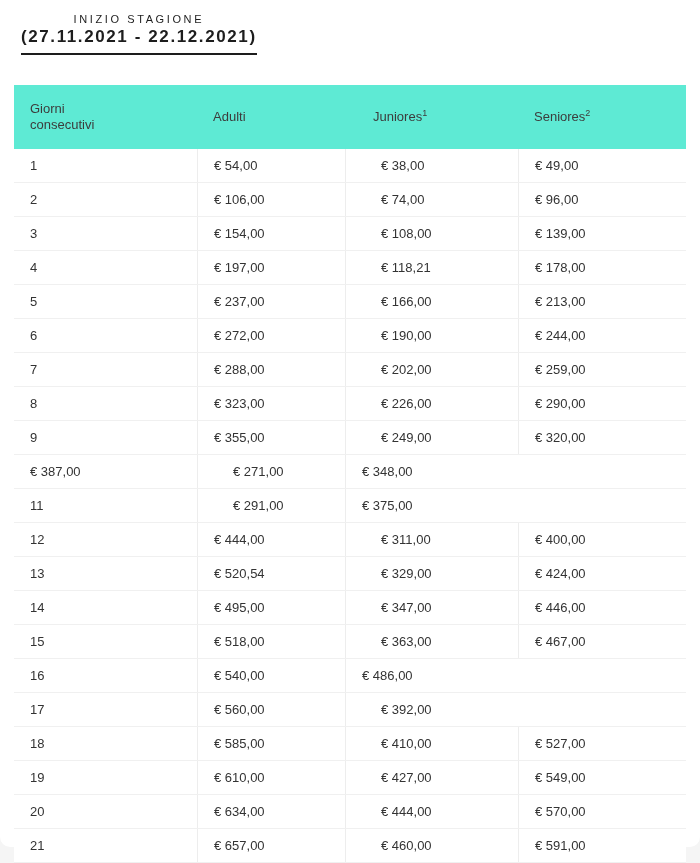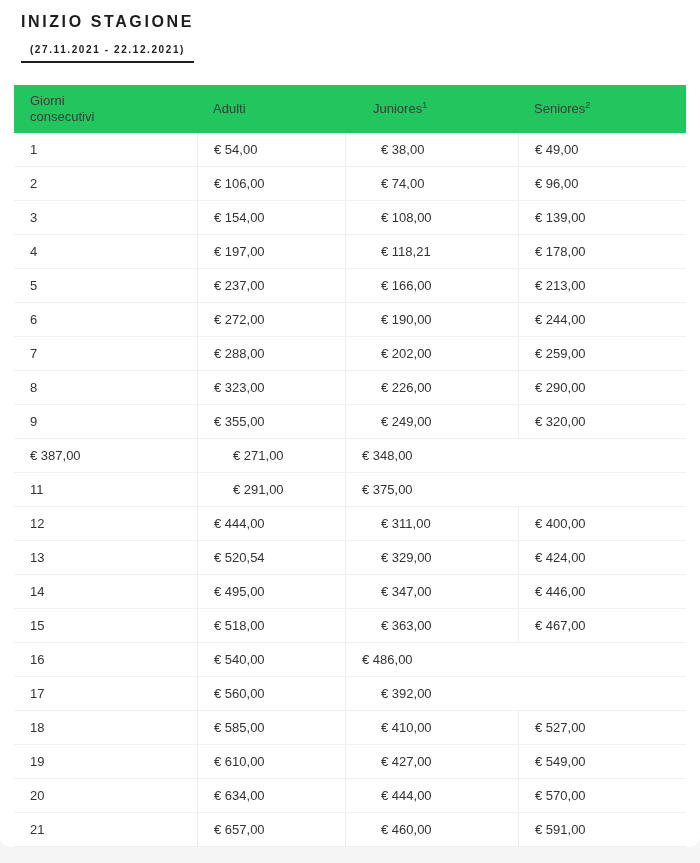--- a/index.html
+++ b/index.html
@@ -20,45 +20,45 @@
   }
   
   .title-block {
     display: inline-block;
     margin: 13px 0 0 21px;
     text-align: center;
     border-bottom: 2px solid #1d1d1d;
     padding-bottom: 6px;
   }
   .title-heading {
-    font-size: 16px;
-    font-weight: 700;
+    font-size: 11px;
+    font-weight: 400;
     letter-spacing: 2.6px;
     color: #1d1d1d;
     white-space: nowrap;
   }
   .title-sub {
-    font-size: 10px;
+    font-size: 17px;
     font-weight: 600;
     letter-spacing: 1.6px;
     color: #1d1d1d;
-    margin-top: 13px;
+    margin-top: 2px;
     white-space: nowrap;
   }
   
   .price-table {
     position: absolute;
     top: 85px; left: 14px;
     width: 672px;
   }
   .thead {
     display: grid;
     grid-template-columns: 183px 148px 173px 168px;
-    height: 48px;
-    background: #22c55e;
+    height: 64px;
+    background: #5eead4;
     align-items: center;
   }
   .th {
     font-size: 13px;
     font-weight: 400;
     color: #3c3c3c;
     padding-left: 16px;
     line-height: 1.25;
   }
   .th.col-juniores { padding-left: 28px; }

